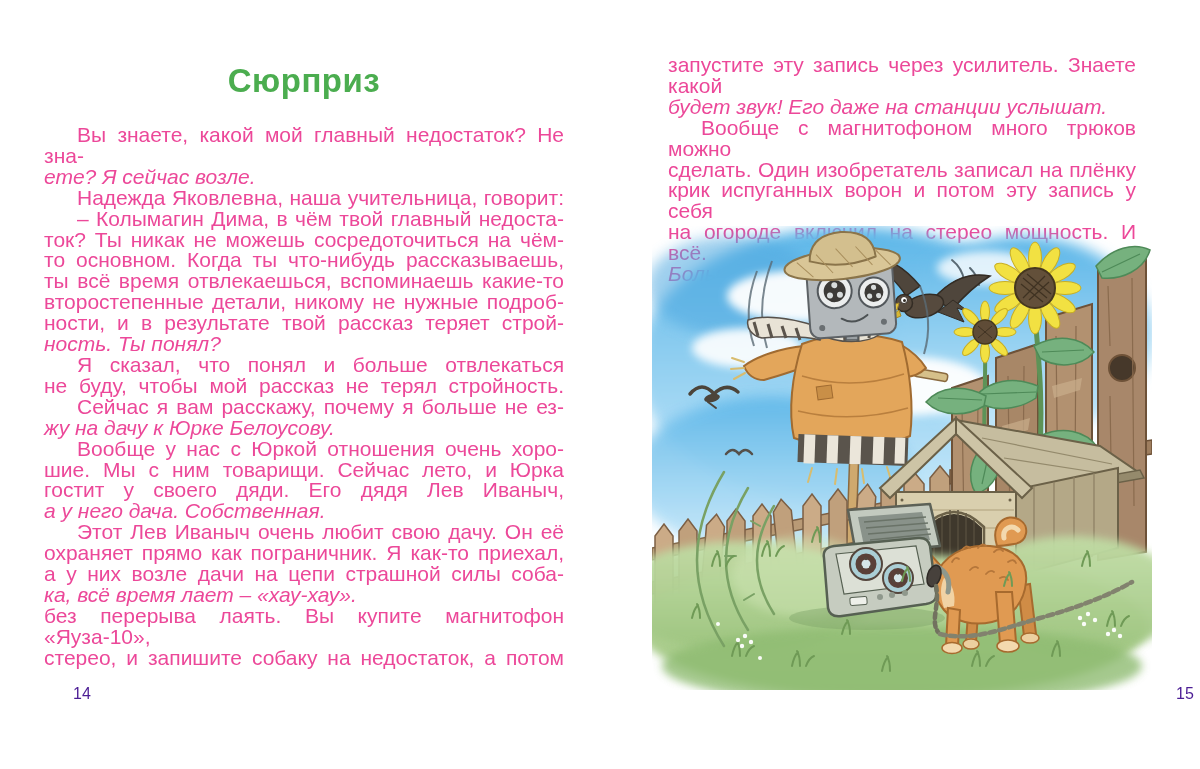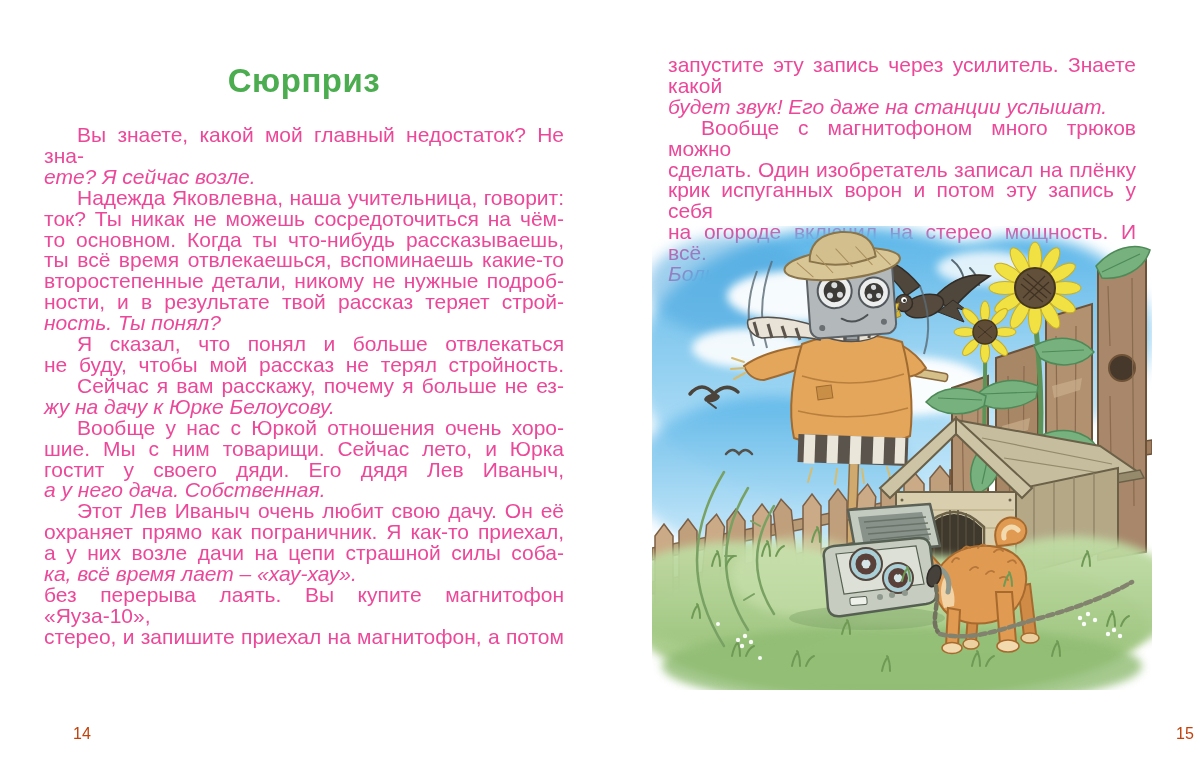--- a/index.html
+++ b/index.html
@@ -8,55 +8,56 @@
   .book{position:absolute;inset:0;background:#ffffff;}
   .title{position:absolute;left:44px;top:62px;width:520px;margin:0;
          text-align:center;font-size:33px;font-weight:bold;
          color:var(--title-green,#4bad4f);letter-spacing:.5px;}
   .text-col{position:absolute;color:#ec4899;font-size:21px;line-height:20.9px;}
   .text-col.left{left:44px;top:125px;width:520px;}
   .text-col.right{left:668px;top:55px;width:468px;}
   .pl{text-align:justify;text-align-last:justify;}
   .pl.short{text-align-last:left;font-style:italic;}
   .pl.ind{text-indent:33px;}
-  .pagenum{position:absolute;font-size:16px;color:#c2410c;margin-top:40px;}
+  .pagenum{position:absolute;font-size:16px;color:#4c1d95;}
   .pagenum.pn-left{left:73px;top:685px;}
   .pagenum.pn-right{left:1176px;top:685px;}
   .illus{position:absolute;left:652px;top:226px;width:500px;height:464px;}
 </style>
 </head>
 <body>
 
 <div class="book">
 
   <h1 class="title">Сюрприз</h1>
   <div class="text-col left">
       <div class="pl ind">Вы знаете, какой мой главный недостаток? Не зна-</div>
       <div class="pl short">ете? Я сейчас возле.</div>
       <div class="pl ind">Надежда Яковлевна, наша учительница, говорит:</div>
+      <div class="pl ind">– Колымагин Дима, в чём твой главный недоста-</div>
       <div class="pl">ток? Ты никак не можешь сосредоточиться на чём-</div>
       <div class="pl">то основном. Когда ты что-нибудь рассказываешь,</div>
       <div class="pl">ты всё время отвлекаешься, вспоминаешь какие-то</div>
       <div class="pl">второстепенные детали, никому не нужные подроб-</div>
       <div class="pl">ности, и в результате твой рассказ теряет строй-</div>
       <div class="pl short">ность. Ты понял?</div>
       <div class="pl ind">Я сказал, что понял и больше отвлекаться</div>
       <div class="pl">не буду, чтобы мой рассказ не терял стройность.</div>
       <div class="pl ind">Сейчас я вам расскажу, почему я больше не ез-</div>
       <div class="pl short">жу на дачу к Юрке Белоусову.</div>
       <div class="pl ind">Вообще у нас с Юркой отношения очень хоро-</div>
       <div class="pl">шие. Мы с ним товарищи. Сейчас лето, и Юрка</div>
       <div class="pl">гостит у своего дяди. Его дядя Лев Иваныч,</div>
       <div class="pl short">а у него дача. Собственная.</div>
       <div class="pl ind">Этот Лев Иваныч очень любит свою дачу. Он её</div>
       <div class="pl">охраняет прямо как пограничник. Я как-то приехал,</div>
       <div class="pl">а у них возле дачи на цепи страшной силы соба-</div>
       <div class="pl short">ка, всё время лает – «хау-хау».</div>
       <div class="pl">без перерыва лаять. Вы купите магнитофон «Яуза-10»,</div>
-      <div class="pl">стерео, и запишите приехал на магнитофон, а потом</div>
+      <div class="pl">стерео, и запишите собаку на недостаток, а потом</div>
     </div>
   <div class="pagenum pn-left">14</div>
 
   <div class="text-col right">
       <div class="pl">запустите эту запись через усилитель. Знаете какой</div>
       <div class="pl short">будет звук! Его даже на станции услышат.</div>
       <div class="pl ind">Вообще с магнитофоном много трюков можно</div>
       <div class="pl">сделать. Один изобретатель записал на плёнку</div>
       <div class="pl">крик испуганных ворон и потом эту запись у себя</div>
       <div class="pl">на огороде включил на стерео мощность. И всё.</div>

